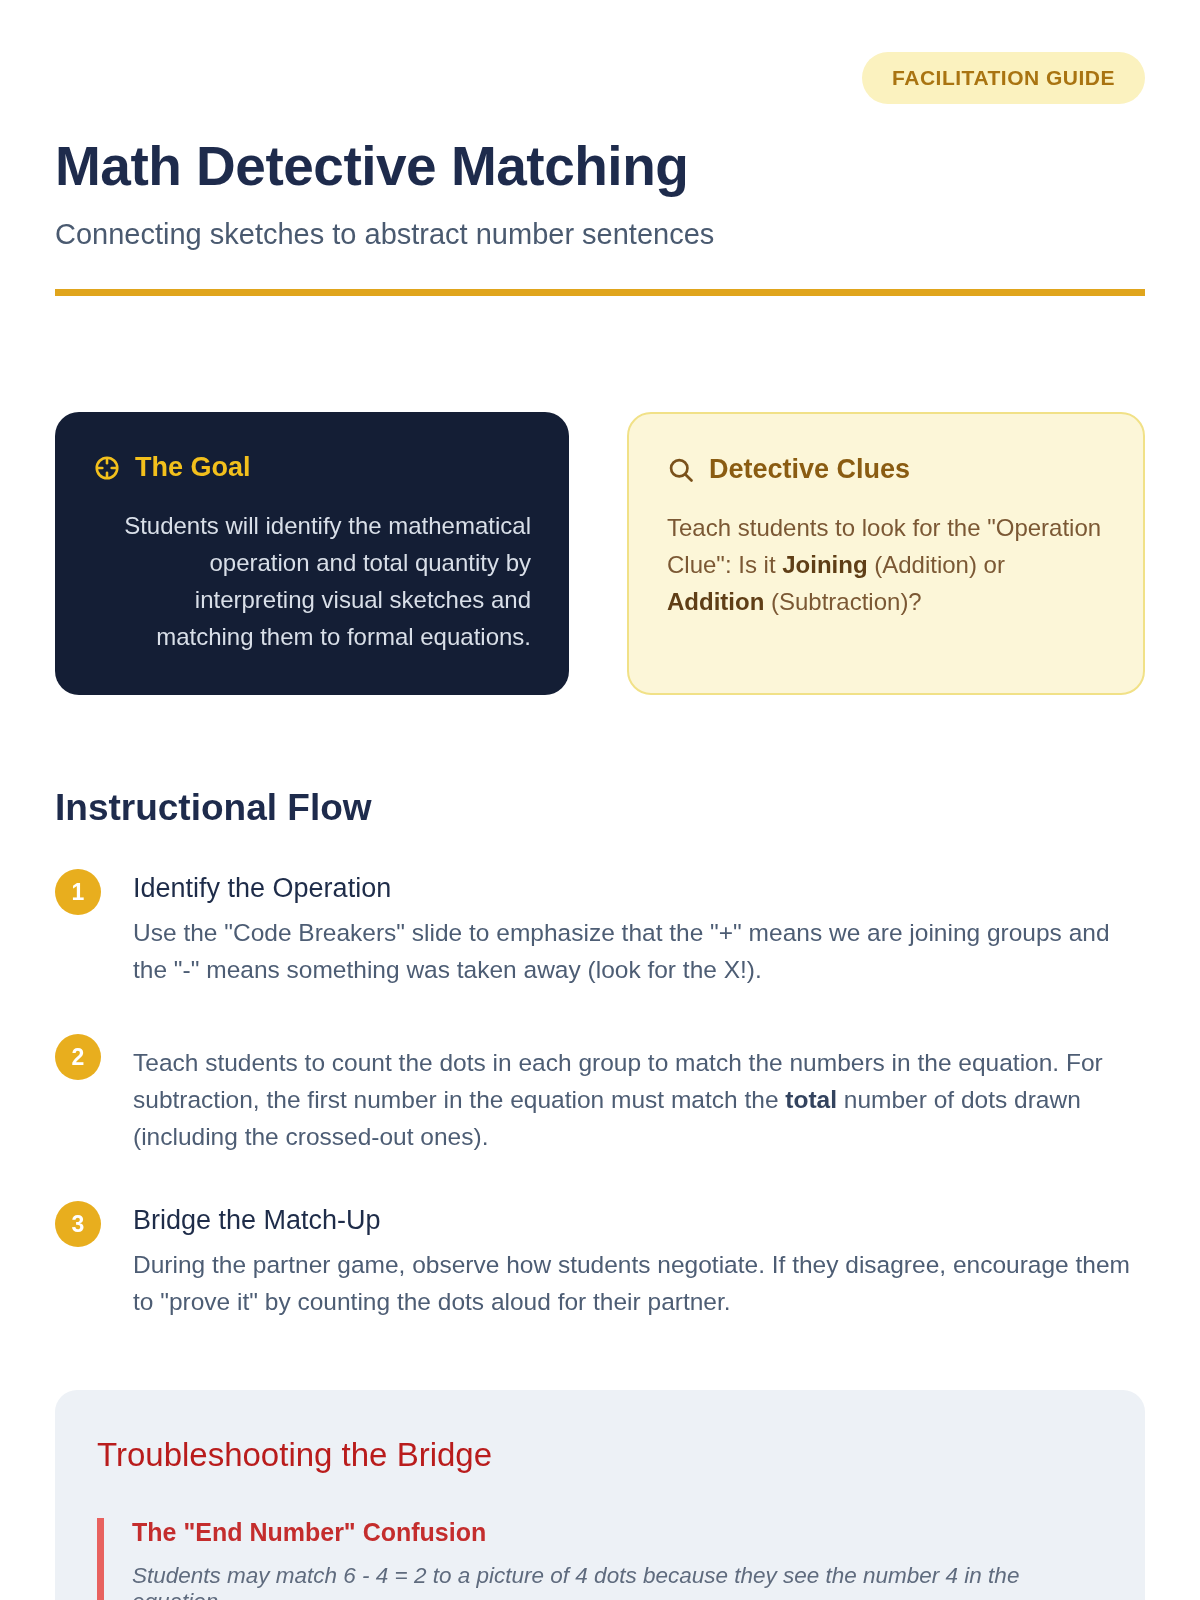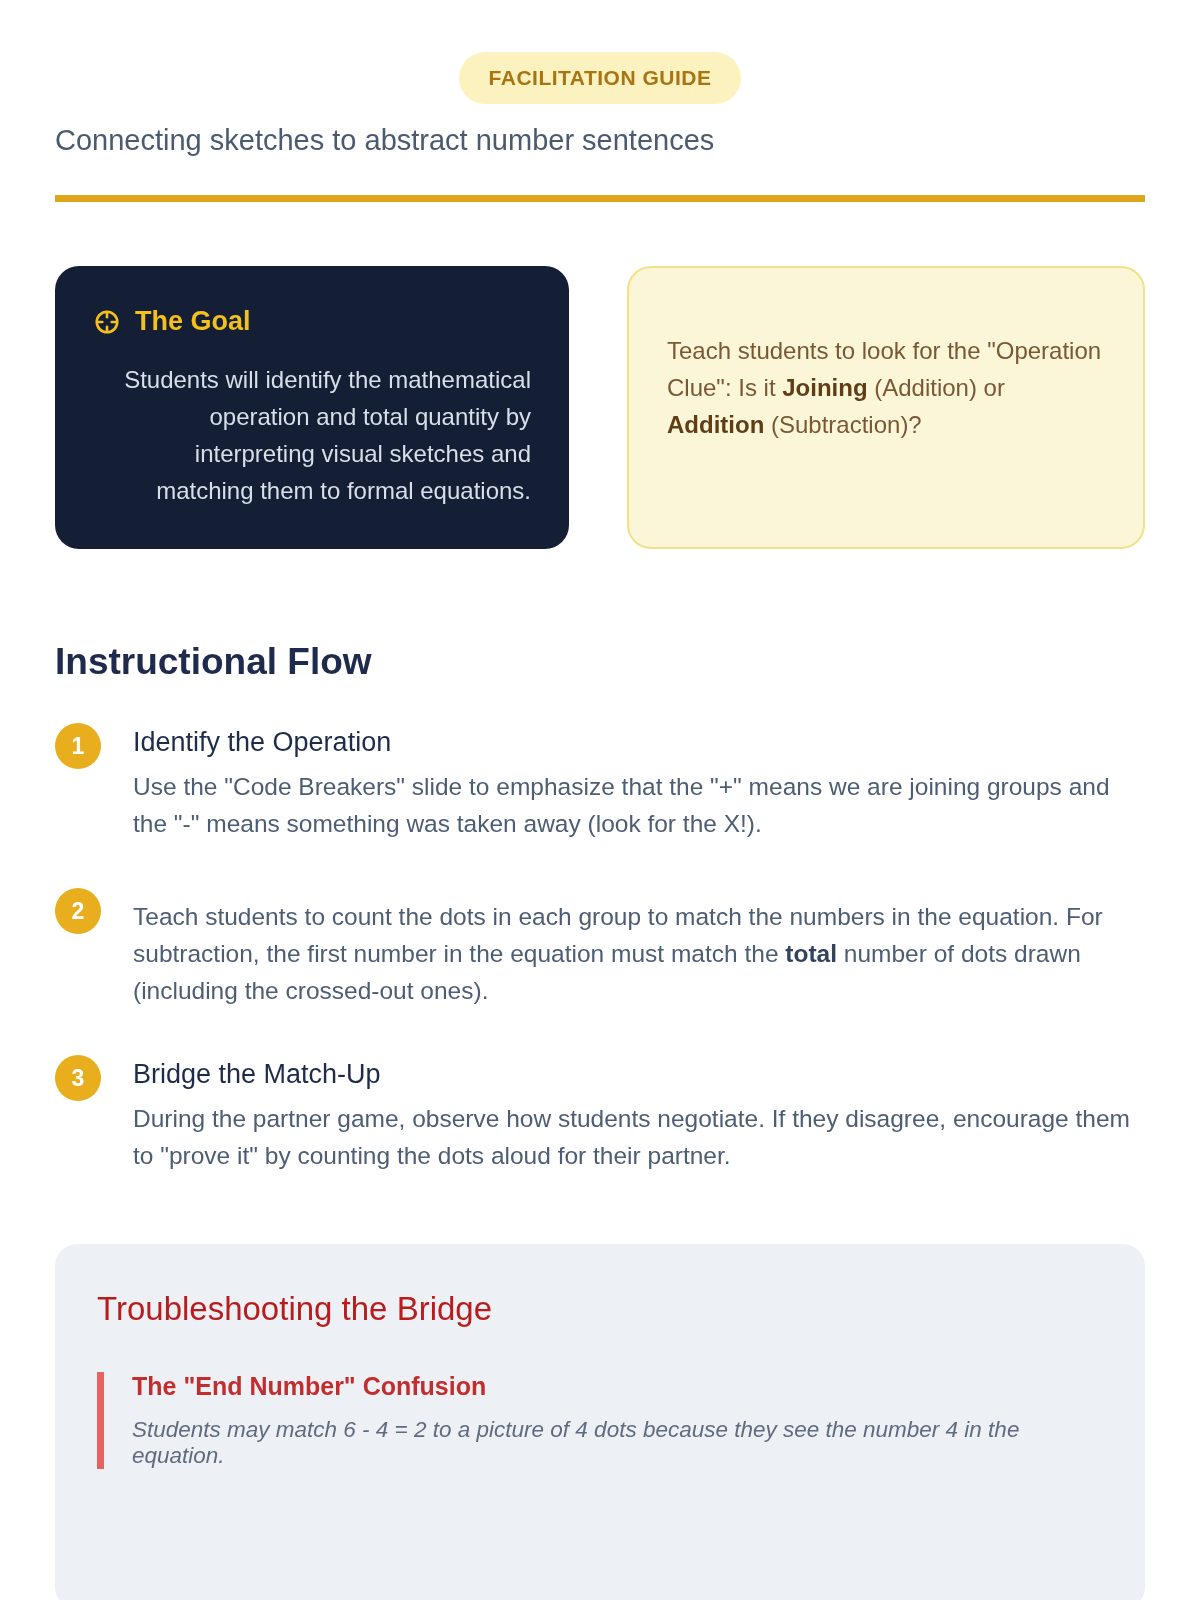--- a/index.html
+++ b/index.html
@@ -5,33 +5,33 @@
   * { margin:0; padding:0; box-sizing:border-box; }
   html,body { background:#ffffff; }
   body {
     width:1200px; height:1600px; overflow:hidden;
     font-family:"Liberation Sans", sans-serif;
     color:#1e2b4c;
   }
   .content { padding:0 55px; }
 
   
-  .top-row { display:flex; justify-content:center; align-items:center; padding-top:52px; }
+  .top-row { display:flex; justify-content:flex-end; align-items:center; padding-top:52px; }
   .badge {
     background:#fbf2bf; color:#a97411; font-weight:bold; font-size:21px;
     letter-spacing:0.5px; padding:14px 30px; border-radius:30px; display:inline-block;
   }
   .lesson-label { color:#90a3bb; font-size:26px; }
 
   h1.page-title { margin-top:30px; font-size:55px; font-weight:bold; color:#1e2b4c; letter-spacing:-0.5px; }
   .page-subtitle { margin-top:20px; font-size:29px; color:#4a5a70; }
   .gold-rule { margin-top:38px; height:7px; background:#e0a51d; border:none; }
 
   
-  .cards-row { margin-top:64px; display:flex; gap:58px; align-items:stretch; }
+  .cards-row { margin-top:116px; display:flex; gap:58px; align-items:stretch; }
   .card { flex:1; border-radius:24px; padding:40px 38px; }
   .card-dark { background:#141e35; }
   .card-cream { background:#fcf6d8; border:2px solid #f1e187; }
   .card-heading { display:flex; align-items:center; gap:14px; font-size:27px; font-weight:bold; }
   .card-dark .card-heading { color:#f3c01c; }
   .card-cream .card-heading { color:#8a5c12; }
   .card-body { margin-top:24px; font-size:24px; line-height:37px; }
   .card-dark .card-body { color:#d9dfe8;text-align:right; }
   .card-cream .card-body { color:#7b5834; }
   .card-cream .card-body strong { color:#5f3e16; }
@@ -64,40 +64,48 @@
 </style>
 </head>
 <body>
 
 <div class="content">
 
   <div class="top-row">
     <span class="badge">FACILITATION GUIDE</span>
   </div>
 
+  <h1 class="page-title">Math Detective Matching</h1>
   <div class="page-subtitle">Connecting sketches to abstract number sentences</div>
   <hr class="gold-rule">
 
   <div class="cards-row">
 
     <div class="card card-dark">
       <div class="card-heading">
         <svg class="hicon" viewBox="0 0 24 24" fill="none" stroke="#f3c01c" stroke-width="2.2" stroke-linecap="round">
           <circle cx="12" cy="12" r="8.8"></circle>
           <line x1="12" y1="3.6" x2="12" y2="8"></line>
           <line x1="12" y1="16" x2="12" y2="20.4"></line>
           <line x1="3.6" y1="12" x2="8" y2="12"></line>
           <line x1="16" y1="12" x2="20.4" y2="12"></line>
         </svg>
         <span>The Goal</span>
       </div>
       <div class="card-body">Students will identify the mathematical operation and total quantity by interpreting visual sketches and matching them to formal equations.</div>
     </div>
 
     <div class="card card-cream">
+      <div class="card-heading">
+        <svg class="hicon" viewBox="0 0 24 24" fill="none" stroke="#7a511b" stroke-width="2.3" stroke-linecap="round">
+          <circle cx="10.5" cy="10.5" r="7"></circle>
+          <line x1="15.6" y1="15.6" x2="21" y2="21"></line>
+        </svg>
+        <span>Detective Clues</span>
+      </div>
       <div class="card-body"><span>Teach students to look for the "Operation Clue": Is it </span><strong>Joining</strong><span> (Addition) or </span><strong>Addition</strong><span> (Subtraction)?</span></div>
     </div>
 
   </div>
 
   <h2 class="section-heading">Instructional Flow</h2>
 
   <div class="steps">
 
     <div class="step">

